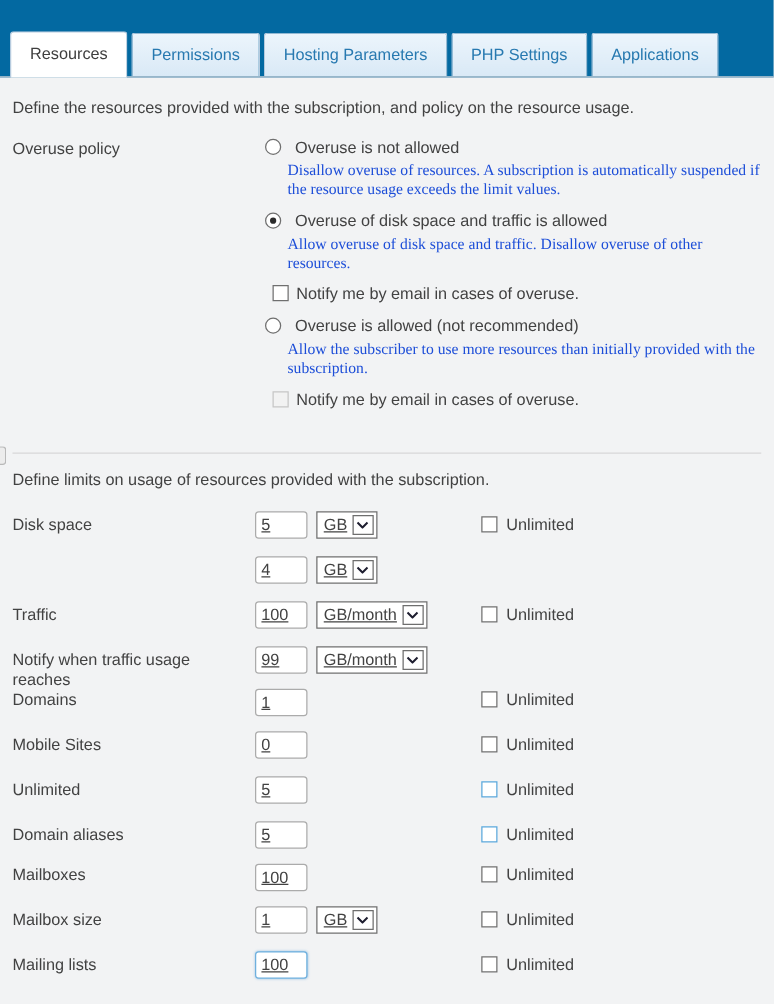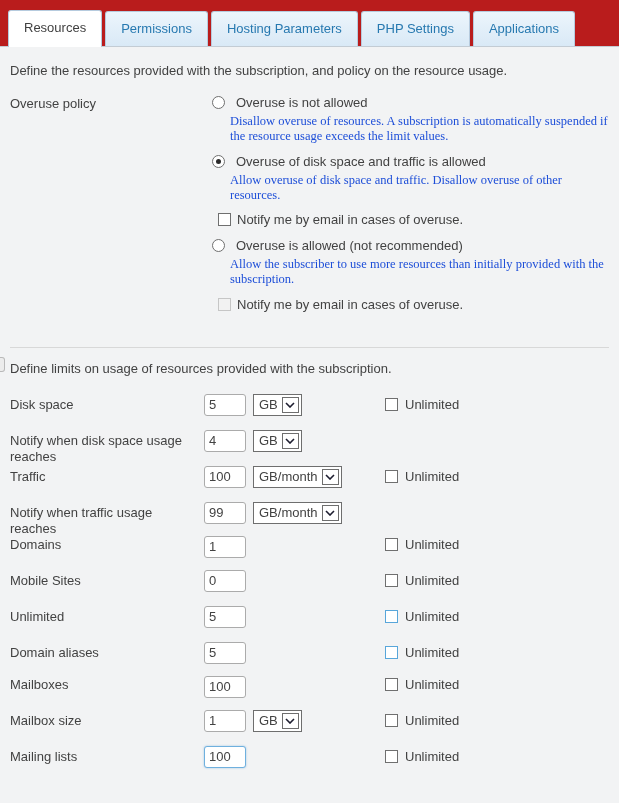--- a/index.html
+++ b/index.html
@@ -4,21 +4,21 @@
 <style>
   * { box-sizing: border-box; }
   html,body { margin:0; padding:0; }
   body {
     width:619px; height:803px; overflow:hidden; position:relative;
     background:#f2f3f4; color:#424242;
     font-family:"Liberation Sans", sans-serif; font-size:13px;
   }
   
   .tabbar {
-    background:#b91c1c; padding:9px 8px 0 8px; height:47px;
+    background:#0369a1; padding:9px 8px 0 8px; height:62px;
     border-bottom:1px solid #c3ccd4; display:flex; gap:3px; align-items:flex-end;
   }
   .tab {
     padding:9px 15px 10px; border:1px solid #b6cbde; border-bottom:none;
     border-radius:3px 3px 0 0; background:linear-gradient(#ecf5fc,#d9e9f6);
     color:#2779b0; cursor:pointer; white-space:nowrap; position:relative;
   }
   .tab.active {
     background:#ffffff; color:#3f3f3f; margin-bottom:-1px; padding-bottom:12px; z-index:2;
   }
@@ -42,21 +42,21 @@
     line-height:1.22; font-size:12.5px;font-family:Liberation Serif, serif;
   }
   .notify-row { margin:7px 0 11px 14px; display:flex; gap:6px; align-items:center; cursor:pointer; }
   .checkbox { width:13px; height:13px; border:1px solid #6f6f6f; background:#fff; flex:none; }
   .checkbox.disabled { border-color:#c6c6c6; background:#f2f2f2; }
   .checkbox.blue { border-color:#58a6da; }
   .divider { border:none; border-top:1px solid #d8d8d8; margin:24px 0 0; }
   .limits-intro { margin:13px 0 0; }
   .limits { margin-top:6px; }
   
-  .lrow { position:relative; padding-left:194px; min-height:24px; margin-top:12px; display:flex; align-items:flex-start; }
+  .lrow { position:relative; padding-left:194px; min-height:24px; margin-top:12px; display:flex; align-items:flex-start;text-decoration:underline; }
   .lrow.gap { margin-top:8px;align-items:flex-end; }
   .rlabel { position:absolute; left:0; top:3px; width:185px; line-height:1.25; }
   .tinput {
     width:42px; height:22px; border:1px solid #ababab; border-radius:3px;
     padding:0 4px; font-family:inherit; font-size:13px; color:#424242; background:#fff; outline:none;
   }
   .tinput.focused { border-color:#6fb0de; box-shadow:0 0 2px rgba(90,160,215,.6); }
   .select {
     display:inline-flex; height:22px; margin-left:7px;
     border:1px solid #6e6e6e; background:#fff; cursor:pointer;
@@ -139,21 +139,20 @@
             </svg>
           </span>
       </span>
       <span class="unlimited">
         <span class="checkbox"></span>
         <span>Unlimited</span>
       </span>
     </div>
 
     <div class="lrow">
-      <div class="rlabel">Notify when disk space usage reaches</div>
       <input class="tinput" value="4" style="">
       <span class="select">
         <span class="stxt">GB</span>
         <span class="arrow">
             <svg width="10" height="6" viewBox="0 0 10 6">
               <path d="M1 1 L5 5 L9 1" fill="none" stroke="#1e1e30" stroke-width="1.6"></path>
             </svg>
           </span>
       </span>
     </div>

